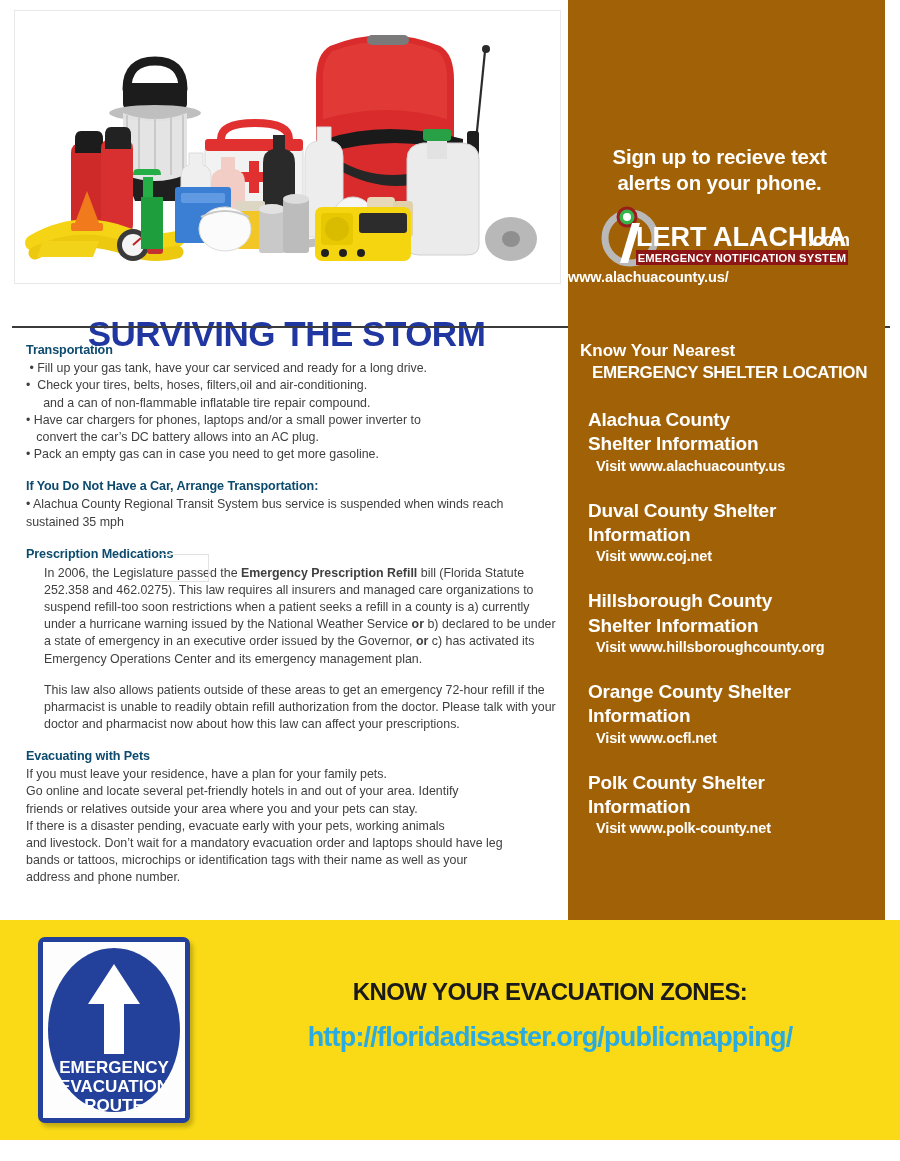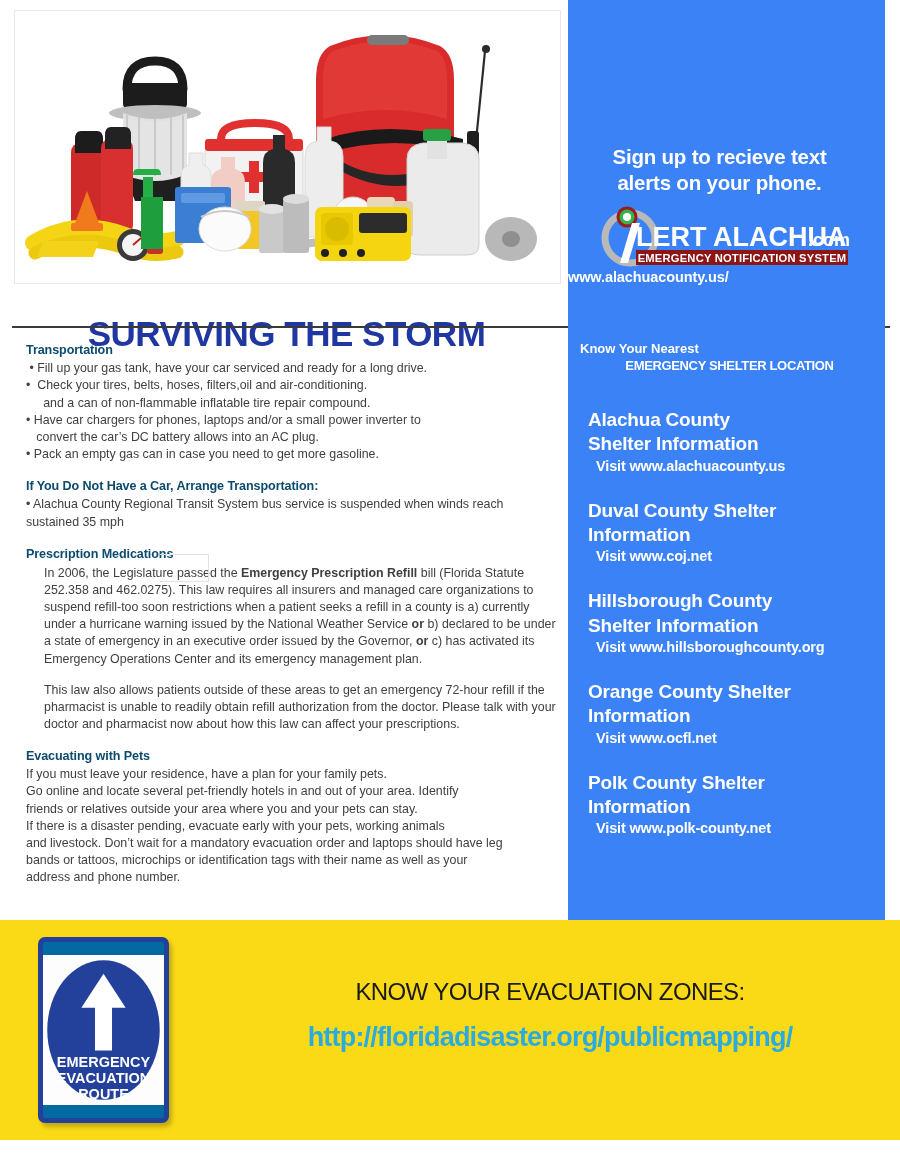--- a/index.html
+++ b/index.html
@@ -6,41 +6,41 @@
   body{
     width:900px;height:1161px;position:relative;overflow:hidden;
     font-family:"Liberation Sans", sans-serif;
     -webkit-font-smoothing:antialiased;
   }
   .page{position:absolute;inset:0;background:#ffffff;}
 
   
   .green-panel{
     position:absolute;left:568px;top:0;width:317px;height:920px;
-    background:#3b82f6;
+    background:#a16207;
   }
   .signup-text{
     position:absolute;left:0;right:14px;top:144px;
     text-align:center;color:#ffffff;
     font-size:20.5px;font-weight:bold;line-height:1.28;
     letter-spacing:-0.2px;
   }
 
   
   .logo-wrap{position:absolute;left:0;right:8px;top:205px;text-align:left;}
   .logo-svg{display:block;margin:0 auto;}
   .logo-url{
     margin-top:2px;color:#ffffff;font-size:14.5px;font-weight:bold;
     letter-spacing:-0.1px;
   }
 
   
   .shelter-head{
     position:absolute;left:12px;right:6px;top:340px;color:#fff;
-    font-size:13px;font-weight:bold;line-height:1.32;
+    font-size:17px;font-weight:bold;line-height:1.32;
   }
   .shelter-head .l2{ letter-spacing:-0.35px;text-align:center; }
 
   .shelter-list{position:absolute;left:20px;right:4px;top:408px;}
   .shelter{margin-bottom:25px;}
   .shelter .name{
     color:#ffffff;font-size:19px;font-weight:bold;line-height:1.28;
     letter-spacing:-0.2px;max-width:300px;
   }
   .shelter .visit{
@@ -83,31 +83,31 @@
     position:absolute;left:160px;top:554px;width:48px;height:26px;
     border:1px solid #e2e2e2;border-left:none;background:transparent;
   }
 
   
   .yellow{
     position:absolute;left:0;top:920px;width:900px;height:220px;
     background:#fada16;
   }
   .sign{
-    position:absolute;left:38px;top:17px;width:131px;height:186px;
+    position:absolute;left:38px;top:17px;width:152px;height:186px;
     background:#0369a1;border:5px solid #23409a;border-radius:7px;
     box-shadow:3px 4px 4px rgba(0,0,0,.22);
     box-sizing:border-box;
   }
   .sign svg{display:block;width:100%;height:100%;}
   .evac-text{
     position:absolute;left:200px;top:58px;width:700px;text-align:center;
   }
   .evac-title{
-    color:#1a1a1a;font-size:24px;font-weight:normal;letter-spacing:-0.6px;
+    color:#1a1a1a;font-size:24px;font-weight:bold;letter-spacing:-0.6px;
   }
   .evac-link{
     margin-top:16px;color:#29abe2;font-size:27px;font-weight:bold;
     letter-spacing:-0.8px;
   }
   .yellow-bottom-fade{
     position:absolute;left:0;top:1140px;width:900px;height:21px;
     background:#ffffff;
   }
 </style>

